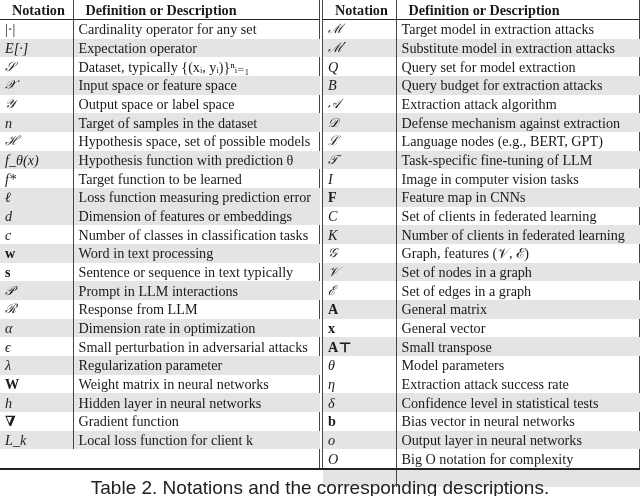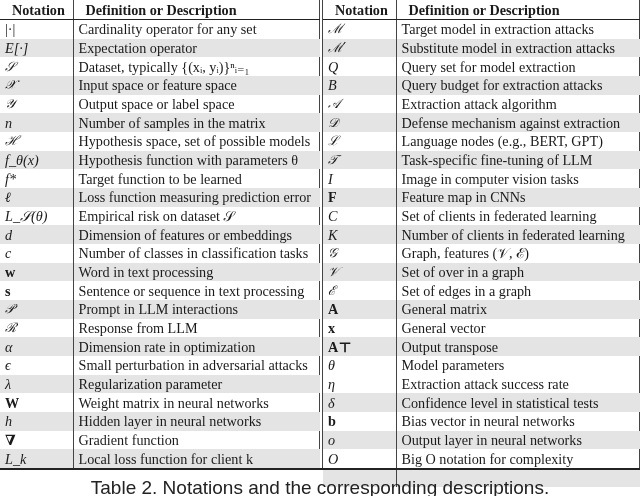--- a/index.html
+++ b/index.html
@@ -64,57 +64,53 @@
         <tr class="shaded">
           <td class="sym cal">𝒳</td>
           <td>Input space or feature space</td>
         </tr>
         <tr class="">
           <td class="sym cal">𝒴</td>
           <td>Output space or label space</td>
         </tr>
         <tr class="shaded">
           <td class="sym ">n</td>
-          <td>Number of samples in the matrix</td>
+          <td>Target of samples in the dataset</td>
         </tr>
         <tr class="">
           <td class="sym cal">ℋ</td>
           <td>Hypothesis space, set of possible models</td>
         </tr>
         <tr class="shaded">
           <td class="sym ">f_θ(x)</td>
-          <td>Hypothesis function with parameters θ</td>
+          <td>Hypothesis function with prediction θ</td>
         </tr>
         <tr class="">
           <td class="sym ">f*</td>
           <td>Target function to be learned</td>
         </tr>
         <tr class="shaded">
           <td class="sym ">ℓ</td>
           <td>Loss function measuring prediction error</td>
         </tr>
-        <tr class="">
-          <td class="sym ">L_𝒮(θ)</td>
-          <td>Empirical risk on dataset 𝒮</td>
-        </tr>
         <tr class="shaded">
           <td class="sym ">d</td>
           <td>Dimension of features or embeddings</td>
         </tr>
         <tr class="">
           <td class="sym ">c</td>
           <td>Number of classes in classification tasks</td>
         </tr>
         <tr class="shaded">
           <td class="sym bold">w</td>
           <td>Word in text processing</td>
         </tr>
         <tr class="">
           <td class="sym bold">s</td>
-          <td>Sentence or sequence in text processing</td>
+          <td>Sentence or sequence in text typically</td>
         </tr>
         <tr class="shaded">
           <td class="sym cal">𝒫</td>
           <td>Prompt in LLM interactions</td>
         </tr>
         <tr class="">
           <td class="sym cal">ℛ</td>
           <td>Response from LLM</td>
         </tr>
         <tr class="shaded">
@@ -207,37 +203,37 @@
         <tr class="shaded">
           <td class="sym ">K</td>
           <td>Number of clients in federated learning</td>
         </tr>
         <tr class="">
           <td class="sym cal">𝒢</td>
           <td>Graph, features (𝒱, ℰ)</td>
         </tr>
         <tr class="shaded">
           <td class="sym cal">𝒱</td>
-          <td>Set of over in a graph</td>
+          <td>Set of nodes in a graph</td>
         </tr>
         <tr class="">
           <td class="sym cal">ℰ</td>
           <td>Set of edges in a graph</td>
         </tr>
         <tr class="shaded">
           <td class="sym bold">A</td>
           <td>General matrix</td>
         </tr>
         <tr class="">
           <td class="sym bold">x</td>
           <td>General vector</td>
         </tr>
         <tr class="shaded">
           <td class="sym bold">A⊤</td>
-          <td>Output transpose</td>
+          <td>Small transpose</td>
         </tr>
         <tr class="">
           <td class="sym ">θ</td>
           <td>Model parameters</td>
         </tr>
         <tr class="">
           <td class="sym ">η</td>
           <td>Extraction attack success rate</td>
         </tr>
         <tr class="shaded">

